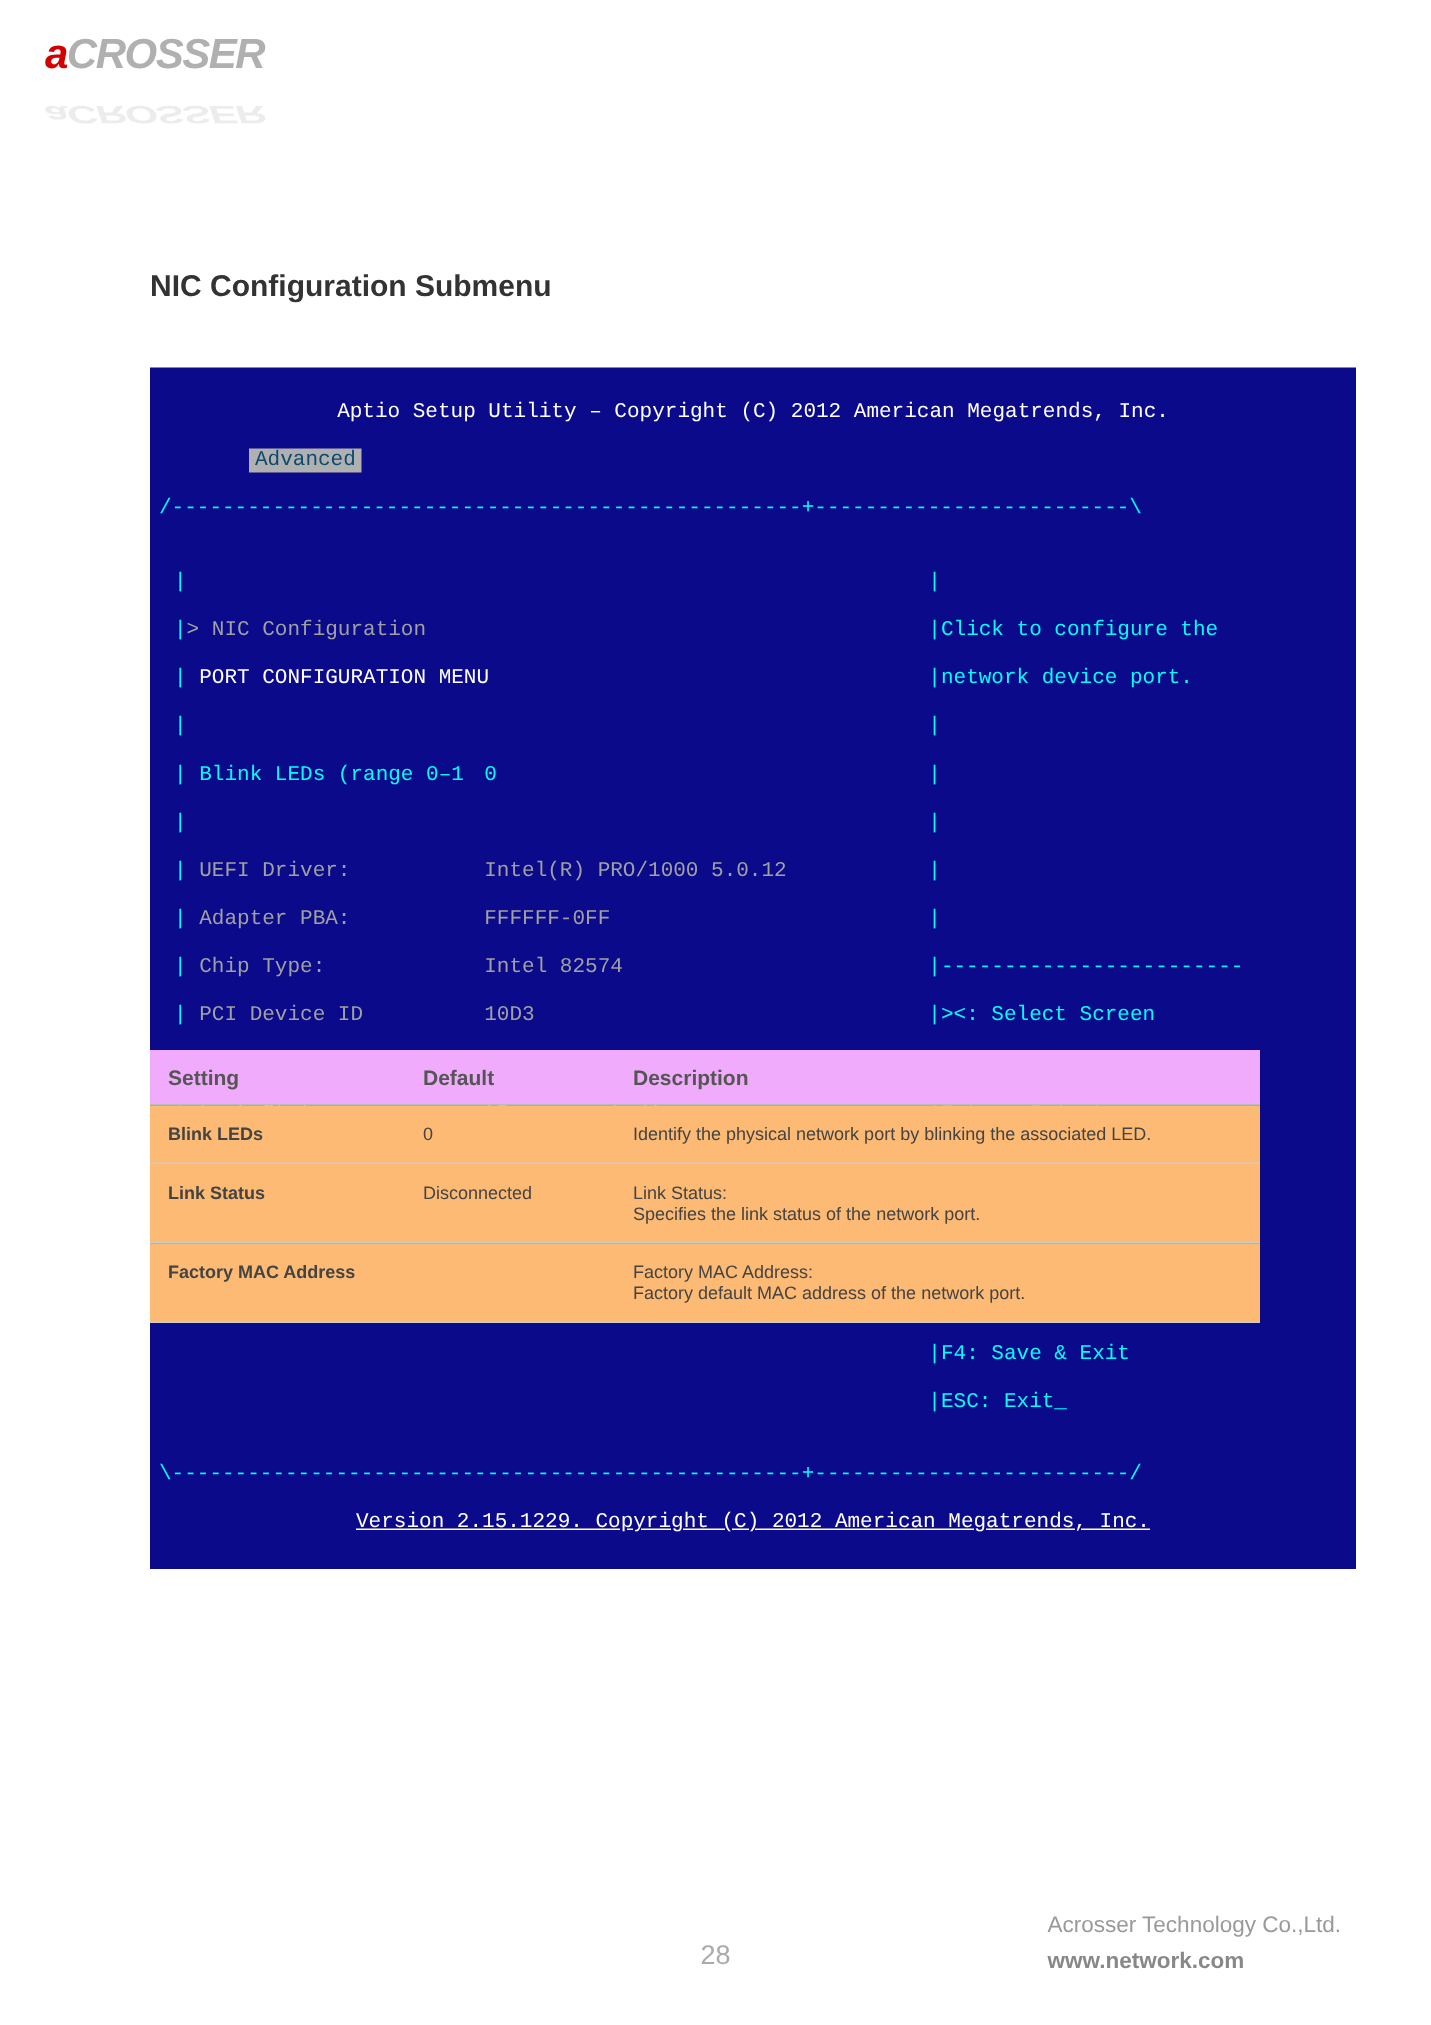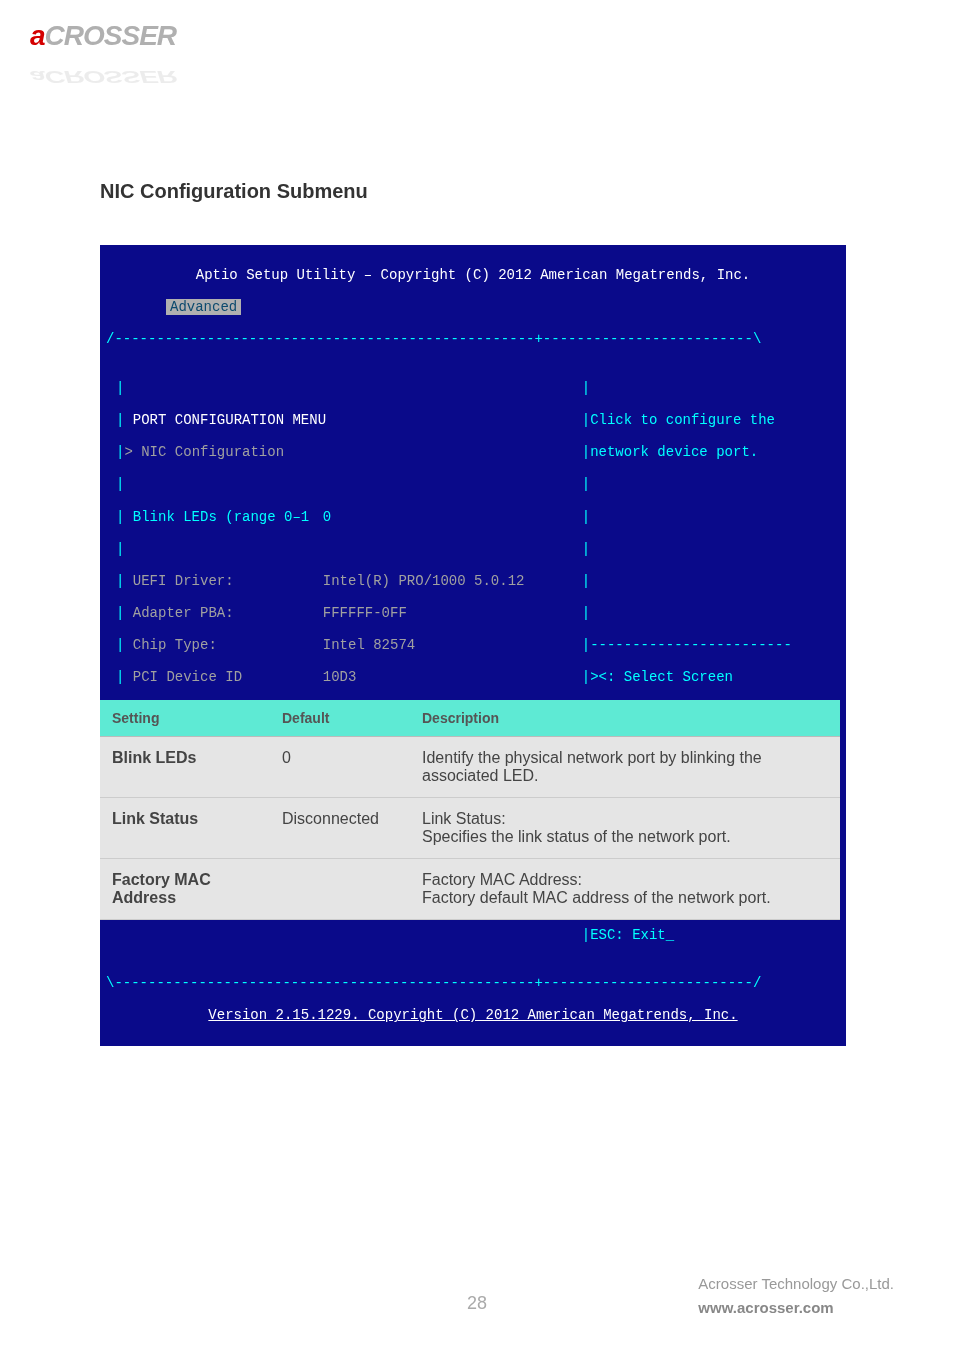--- a/index.html
+++ b/index.html
@@ -34,21 +34,21 @@
     position: absolute;
     top: 180px;
     left: 100px;
     font-size: 20px;
     font-weight: bold;
   }
   .bios-screenshot {
     position: absolute;
     top: 245px;
     left: 100px;
-    width: 746px;
+    width: 804px;
     background: #0a0a8a;
     font-family: "Courier New", monospace;
     font-size: 14px;
     line-height: 1.15;
     color: #b0b0b0;
     padding: 6px;
     white-space: pre;
   }
   .bios-header { color: #ffffff; text-align: center; }
   .bios-tab {
@@ -67,31 +67,31 @@
   .bios-label { width: 190px; }
   .bios-footer { color: #ffffff; text-align: center; text-decoration: underline; }
   .settings-table {
     position: absolute;
     top: 700px;
     left: 100px;
     width: 740px;
     border-collapse: collapse;
   }
   .settings-table th {
-    background: #5eead4;
+    background: #f0abfc;
     color: #555;
     font-weight: bold;
     font-size: 14px;
     text-align: left;
     padding: 10px 12px;
     border-bottom: 1px solid #bbb;
   }
   .settings-table td {
-    background: #e5e5e5;
-    font-size: 16px;
+    background: #fdba74;
+    font-size: 12px;
     padding: 12px;
     border-bottom: 1px solid #ccc;
     vertical-align: top;
     color: #444;
   }
   .settings-table td:first-child { width: 170px; font-weight: bold; }
   .settings-table td:nth-child(2) { width: 140px; }
   .footer {
     position: absolute;
     bottom: 30px;
@@ -121,22 +121,22 @@
 
 <div class="page-title">NIC Configuration Submenu</div>
 
 <div class="bios-screenshot">
 <div class="bios-header">Aptio Setup Utility – Copyright (C) 2012 American Megatrends, Inc.</div>
 <div style="padding-left:60px"><span class="bios-tab">Advanced</span></div>
 <div class="bios-cyan">/--------------------------------------------------+-------------------------\</div>
 <div class="bios-columns">
 <div class="bios-left">
 <div class="bios-cyan">|</div>
+<div><span class="bios-cyan">|</span><span class="bios-gray">&gt; </span><span class="bios-gray">NIC Configuration</span></div>
 <div><span class="bios-cyan">| </span><span class="bios-white">PORT CONFIGURATION MENU</span></div>
-<div><span class="bios-cyan">|</span><span class="bios-gray">&gt; </span><span class="bios-gray">NIC Configuration</span></div>
 <div class="bios-cyan">|</div>
 <div class="bios-row"><span class="bios-cyan">| </span><span class="bios-cyan bios-label">Blink LEDs (range 0–1</span><span class="bios-cyan">0</span></div>
 <div class="bios-cyan">|</div>
 <div class="bios-row"><span class="bios-cyan">| </span><span class="bios-gray bios-label">UEFI Driver:</span><span class="bios-gray">Intel(R) PRO/1000 5.0.12</span></div>
 <div class="bios-row"><span class="bios-cyan">| </span><span class="bios-gray bios-label">Adapter PBA:</span><span class="bios-gray">FFFFFF-0FF</span></div>
 <div class="bios-row"><span class="bios-cyan">| </span><span class="bios-gray bios-label">Chip Type:</span><span class="bios-gray">Intel 82574</span></div>
 <div class="bios-row"><span class="bios-cyan">| </span><span class="bios-gray bios-label">PCI Device ID</span><span class="bios-gray">10D3</span></div>
 <div class="bios-row"><span class="bios-cyan">| </span><span class="bios-gray bios-label">PCI Bus:Device:Functi</span><span class="bios-gray">2:0:0</span></div>
 <div class="bios-row"><span class="bios-cyan">| </span><span class="bios-white bios-label">Link Status</span><span class="bios-white">[Disconnected]</span></div>
 <div class="bios-row"><span class="bios-cyan">| </span><span class="bios-gray bios-label">Factory MAC Address:</span><span class="bios-gray">00:50:8D:30:00:32</span></div>
@@ -191,16 +191,16 @@
       <td>Factory MAC Address</td>
       <td></td>
       <td style="white-space:pre-line">Factory MAC Address:
 Factory default MAC address of the network port.</td>
     </tr>
   </tbody>
 </table>
 
 <div class="footer">
   <div>Acrosser Technology Co.,Ltd.</div>
-  <div class="url">www.acrosser.com</div>
+  <div class="url">www.network.com</div>
 </div>
 
 <div class="page-num">28</div>
 
 </body></html>

